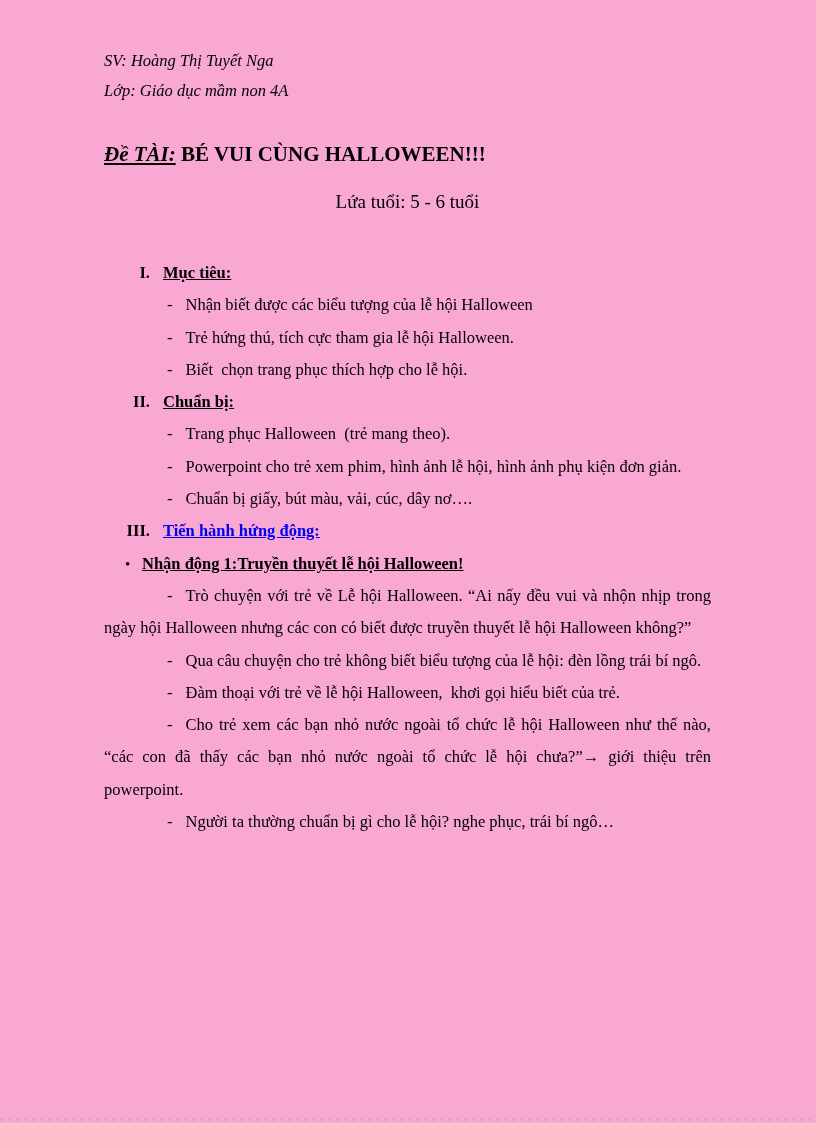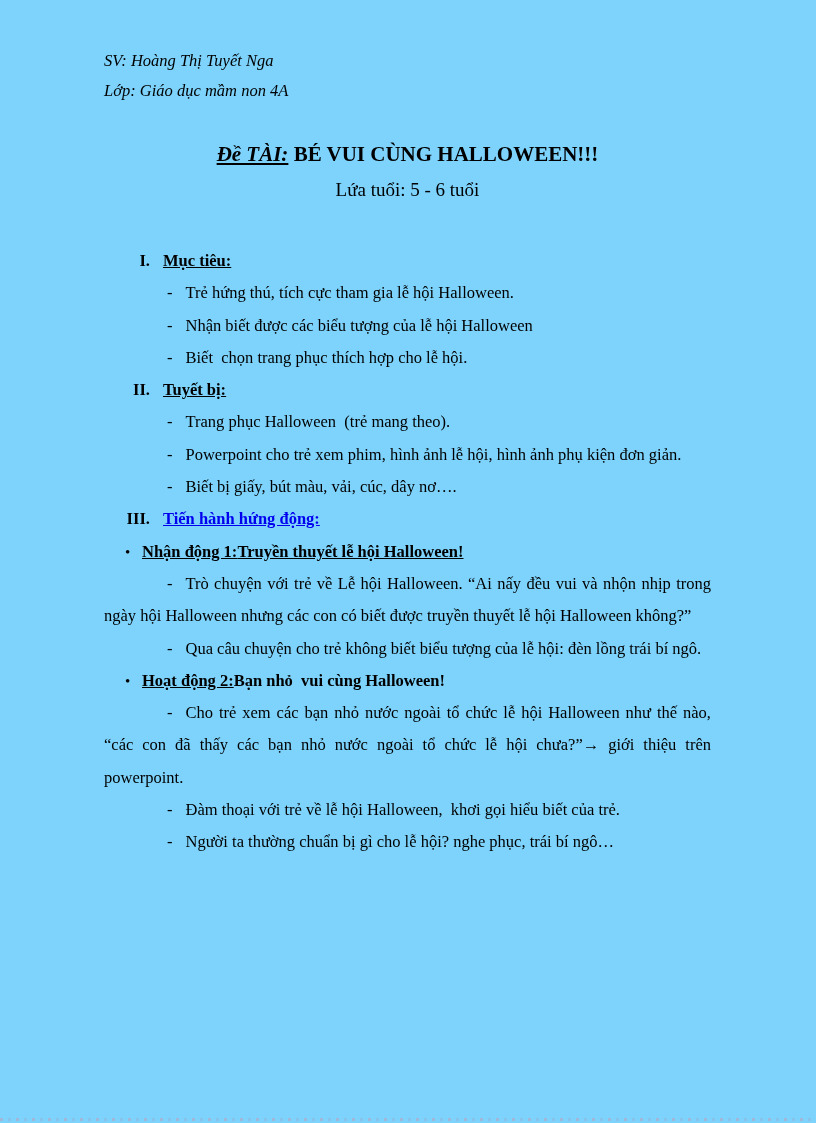--- a/index.html
+++ b/index.html
@@ -1,35 +1,34 @@
 <!DOCTYPE html>
 <html><head>
 <meta charset="utf-8">
 <style>
   html,body { margin:0; padding:0; background:#ffffff; }
   .page {
     position:relative;
     width:816px; height:1123px;
     margin:0 auto;
-    background:#7dd3fc;
+    background:#f9a8d4;
     color:#000000;
     font-family:"Liberation Serif","DejaVu Serif",serif;
     box-sizing:border-box;
     padding:46px 105px 0 104px;
     overflow:hidden;
   }
   .hdr p { margin:0; font-style:italic; font-size:16.5px; line-height:30px; }
   .title-line {
     margin:36px 0 0 0;
-    text-align:center;
     font-size:21px; font-weight:bold; line-height:24px;
   }
   .title-label { font-style:italic; text-decoration:underline; }
   .subtitle {
-    margin:12px 0 0 0;
+    margin:24px 0 0 0;
     text-align:center;
     font-size:19px; font-weight:normal; line-height:24px;
   }
   .content { margin-top:43px; font-size:16.5px; }
   .content p { margin:0; line-height:32.3px; }
   .sec { font-weight:bold; }
   .num { display:inline-block; width:46px; text-align:right; }
   .sec-h { padding-left:13px;text-decoration:underline; }
   .link-heading { color:#0000EE; text-decoration:underline; }
   .item { text-align:justify; text-indent:63px; }
@@ -55,47 +54,46 @@
   </div>
 
   <p class="title-line"><span class="title-label">Đề TÀI:</span><span> BÉ VUI CÙNG HALLOWEEN!!!</span></p>
 
   <p class="subtitle">Lứa tuổi: 5 - 6 tuổi</p>
 
   <div class="content">
 
     <p class="sec"><span class="num">I.</span><span class="sec-h">Mục tiêu:</span></p>
 
+    <p class="item"><span class="dash">-</span><span class="tab"></span><span>Nhận biết được các biểu tượng của lễ hội Halloween</span></p>
+
     <p class="item"><span class="dash">-</span><span class="tab"></span><span>Trẻ hứng thú, tích cực tham gia lễ hội Halloween.</span></p>
-
-    <p class="item"><span class="dash">-</span><span class="tab"></span><span>Nhận biết được các biểu tượng của lễ hội Halloween</span></p>
 
     <p class="item"><span class="dash">-</span><span class="tab"></span><span>Biết&nbsp; chọn trang phục thích hợp cho lễ hội.</span></p>
 
-    <p class="sec"><span class="num">II.</span><span class="sec-h">Tuyết bị:</span></p>
+    <p class="sec"><span class="num">II.</span><span class="sec-h">Chuẩn bị:</span></p>
 
     <p class="item"><span class="dash">-</span><span class="tab"></span><span>Trang phục Halloween&nbsp; (trẻ mang theo).</span></p>
 
     <p class="item"><span class="dash">-</span><span class="tab"></span><span>Powerpoint cho trẻ xem phim, hình ảnh lễ hội, hình ảnh phụ kiện đơn giản.</span></p>
 
-    <p class="item"><span class="dash">-</span><span class="tab"></span><span>Biết bị giấy, bút màu, vải, cúc, dây nơ….</span></p>
+    <p class="item"><span class="dash">-</span><span class="tab"></span><span>Chuẩn bị giấy, bút màu, vải, cúc, dây nơ….</span></p>
 
     <p class="sec"><span class="num">III.</span><span class="sec-h link-heading">Tiến hành hứng động:</span></p>
 
     <p><span class="bullet">•</span><span class="act-u"><span>Nhận động 1:</span><span class="act-t">Truyền thuyết lễ hội Halloween!</span></span></p>
 
     <p class="item"><span class="dash">-</span><span class="tab"></span><span>Trò chuyện với trẻ về Lễ hội Halloween. “Ai nấy đều vui và nhộn nhịp trong ngày hội Halloween nhưng các con có biết được truyền thuyết lễ hội Halloween không?”</span></p>
 
 
     <p class="item"><span class="dash">-</span><span class="tab"></span><span>Qua câu chuyện cho trẻ không biết biểu tượng của lễ hội: đèn lồng trái bí ngô.</span></p>
 
-    <p><span class="bullet">•</span><span class="act-u">Hoạt động 2:</span><span class="act-t">Bạn nhỏ&nbsp; vui cùng Halloween!</span></p>
+
+    <p class="item"><span class="dash">-</span><span class="tab"></span><span>Đàm thoại với trẻ về lễ hội Halloween,&nbsp; khơi gọi hiểu biết của trẻ.</span></p>
 
     <p class="item"><span class="dash">-</span><span class="tab"></span><span>Cho trẻ xem các bạn nhỏ nước ngoài tổ chức lễ hội Halloween như thế nào, “các con đã thấy các bạn nhỏ nước ngoài tổ chức lễ hội chưa?”→ giới thiệu trên powerpoint.</span></p>
-
-    <p class="item"><span class="dash">-</span><span class="tab"></span><span>Đàm thoại với trẻ về lễ hội Halloween,&nbsp; khơi gọi hiểu biết của trẻ.</span></p>
 
     <p class="item"><span class="dash">-</span><span class="tab"></span><span>Người ta thường chuẩn bị gì cho lễ hội? nghe phục, trái bí ngô…</span></p>
 
   </div>
 
   <div class="page-divider"></div>
 </div>
 
 </body></html>

